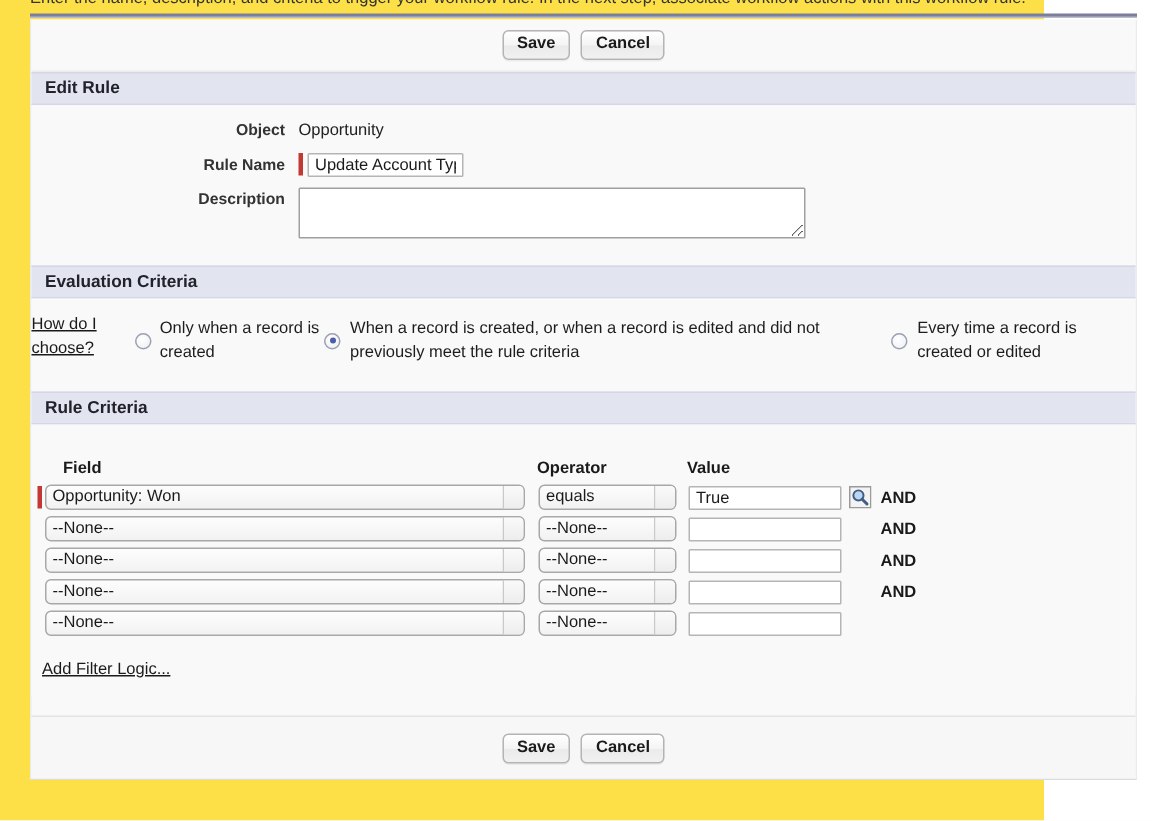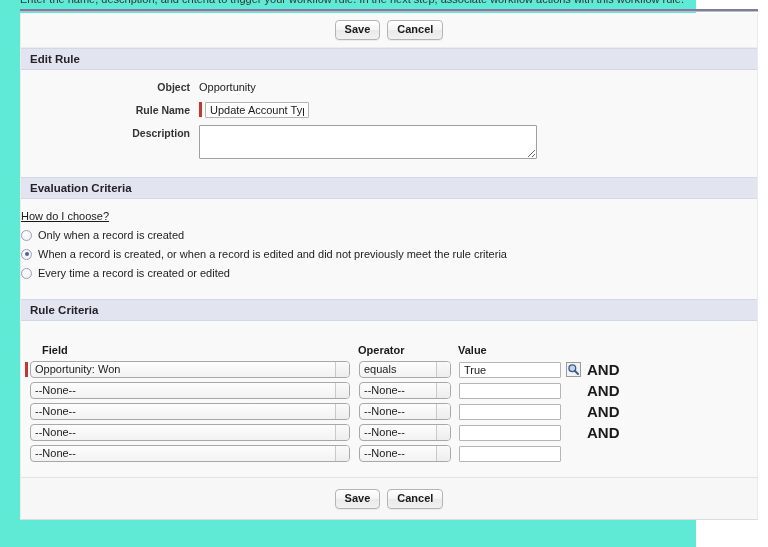--- a/index.html
+++ b/index.html
@@ -6,21 +6,21 @@
   html, body {
     margin: 0; padding: 0;
     width: 768px; height: 547px;
     background: #ffffff;
     font-family: "Liberation Sans", sans-serif;
     font-size: 11px;
     color: #222222;
     overflow: hidden;
   }
 
-  .page { position: relative; width: 696px; height: 547px; background:#5eead4; }
+  .page { position: relative; width: 696px; height: 547px; background:#fde047; }
 
   
   .clipped-strip {
     position: absolute; left: 20px; top: 0px; width: 738px; height: 9px;
     overflow: hidden;
   }
   .clipped-strip .txt {
     position: absolute; left: 0; top: -7px;
     font-size: 11px; color: #333; white-space: nowrap;
     font-family: "Liberation Sans", sans-serif;
@@ -184,21 +184,21 @@
   .crit-field { width: 320px; }
   .crit-field select { width: 320px; }
   .crit-oper { width: 92px; margin-left: 9px; }
   .crit-oper select { width: 92px; }
   .crit-val { margin-left: 8px; }
   .crit-val input { width: 102px; }
   .lookup-icon {
     width: 15px; height: 15px; margin-left: 5px; flex: 0 0 auto;
     position: relative; cursor: pointer;
   }
-  .and-lbl { font-size: 15px; font-weight: bold; margin-left: 6px; color:#1a1a1a; }
+  .and-lbl { font-size: 11px; font-weight: bold; margin-left: 6px; color:#1a1a1a; }
   .and-lbl.hidden { visibility: hidden; }
 
   .add-filter { padding: 14px 0 12px 7px; }
 </style>
 </head>
 <body>
 
 <div class="page">
 
   <div class="clipped-strip">
@@ -234,21 +234,21 @@
         <div class="fvalue">
           <textarea class="desc" placeholder="" style=""></textarea>
         </div>
       </div>
 
     </div>
 
     <div class="section-header">Evaluation Criteria</div>
     <div class="section-body">
       <div class="frow">
-        <div class="fvalue" style="flex-direction:column; align-items:flex-start;">
+        <div class="fvalue" style="flex-direction:row; align-items:flex-start;">
           <a class="link">How do I choose?</a>
 
           <div class="radio-line">
             <span class="radio"></span>
             <span class="radio-label">Only when a record is created</span>
           </div>
 
           <div class="radio-line">
             <span class="radio checked"></span>
             <span class="radio-label">When a record is created, or when a record is edited and did not previously meet the rule criteria</span>

